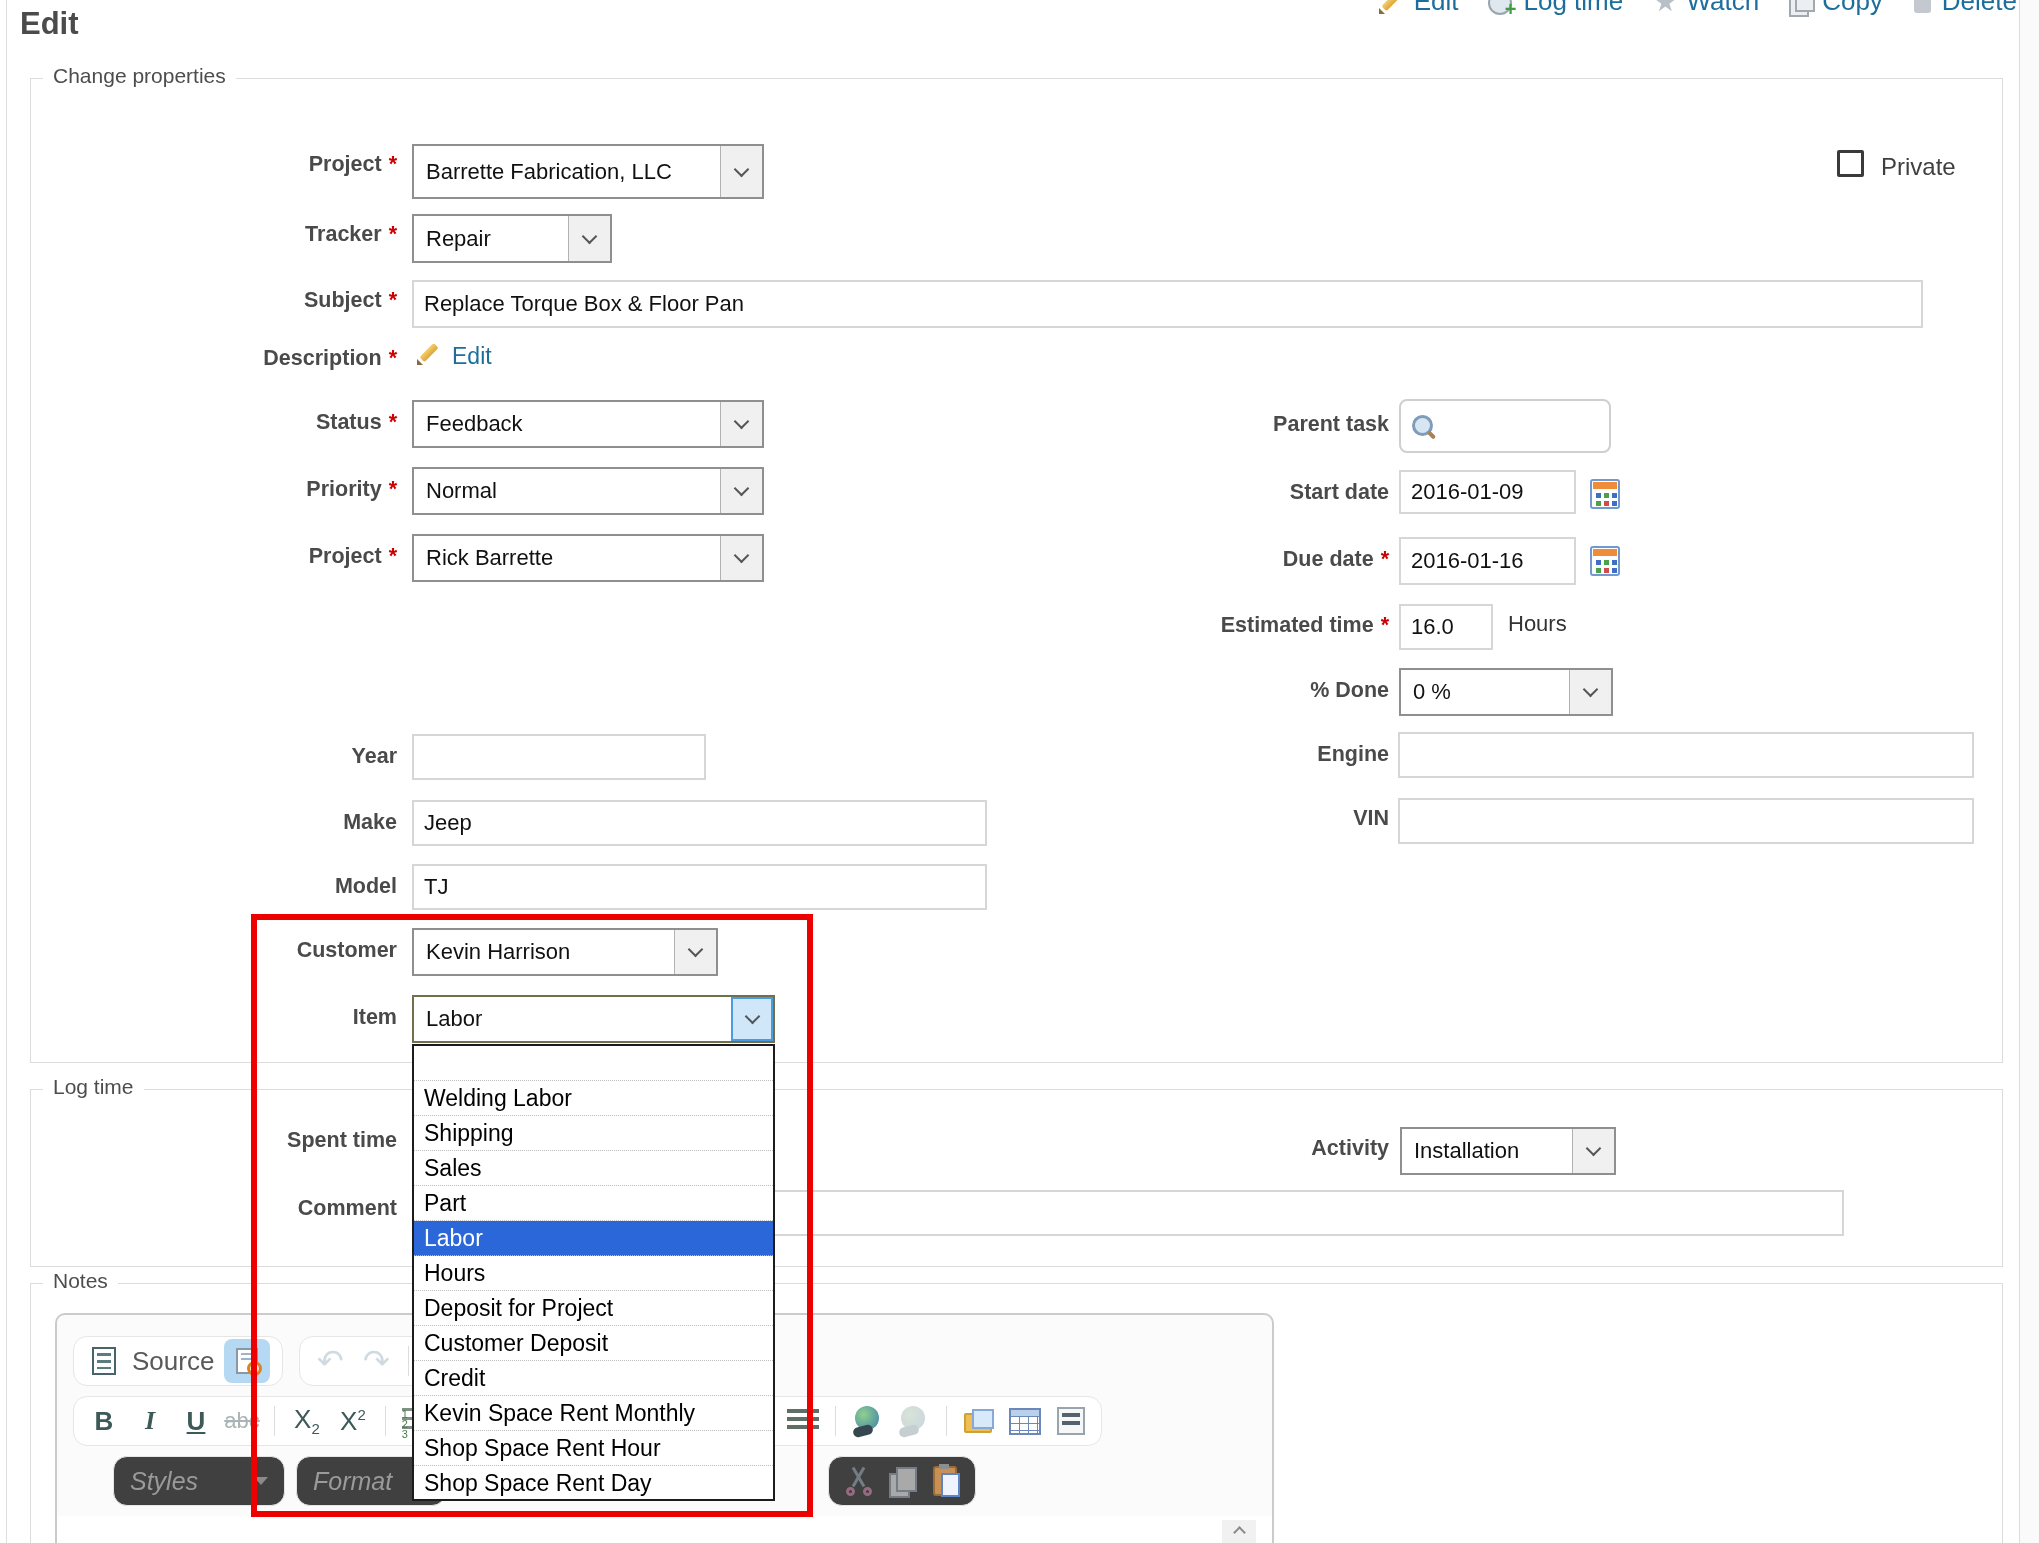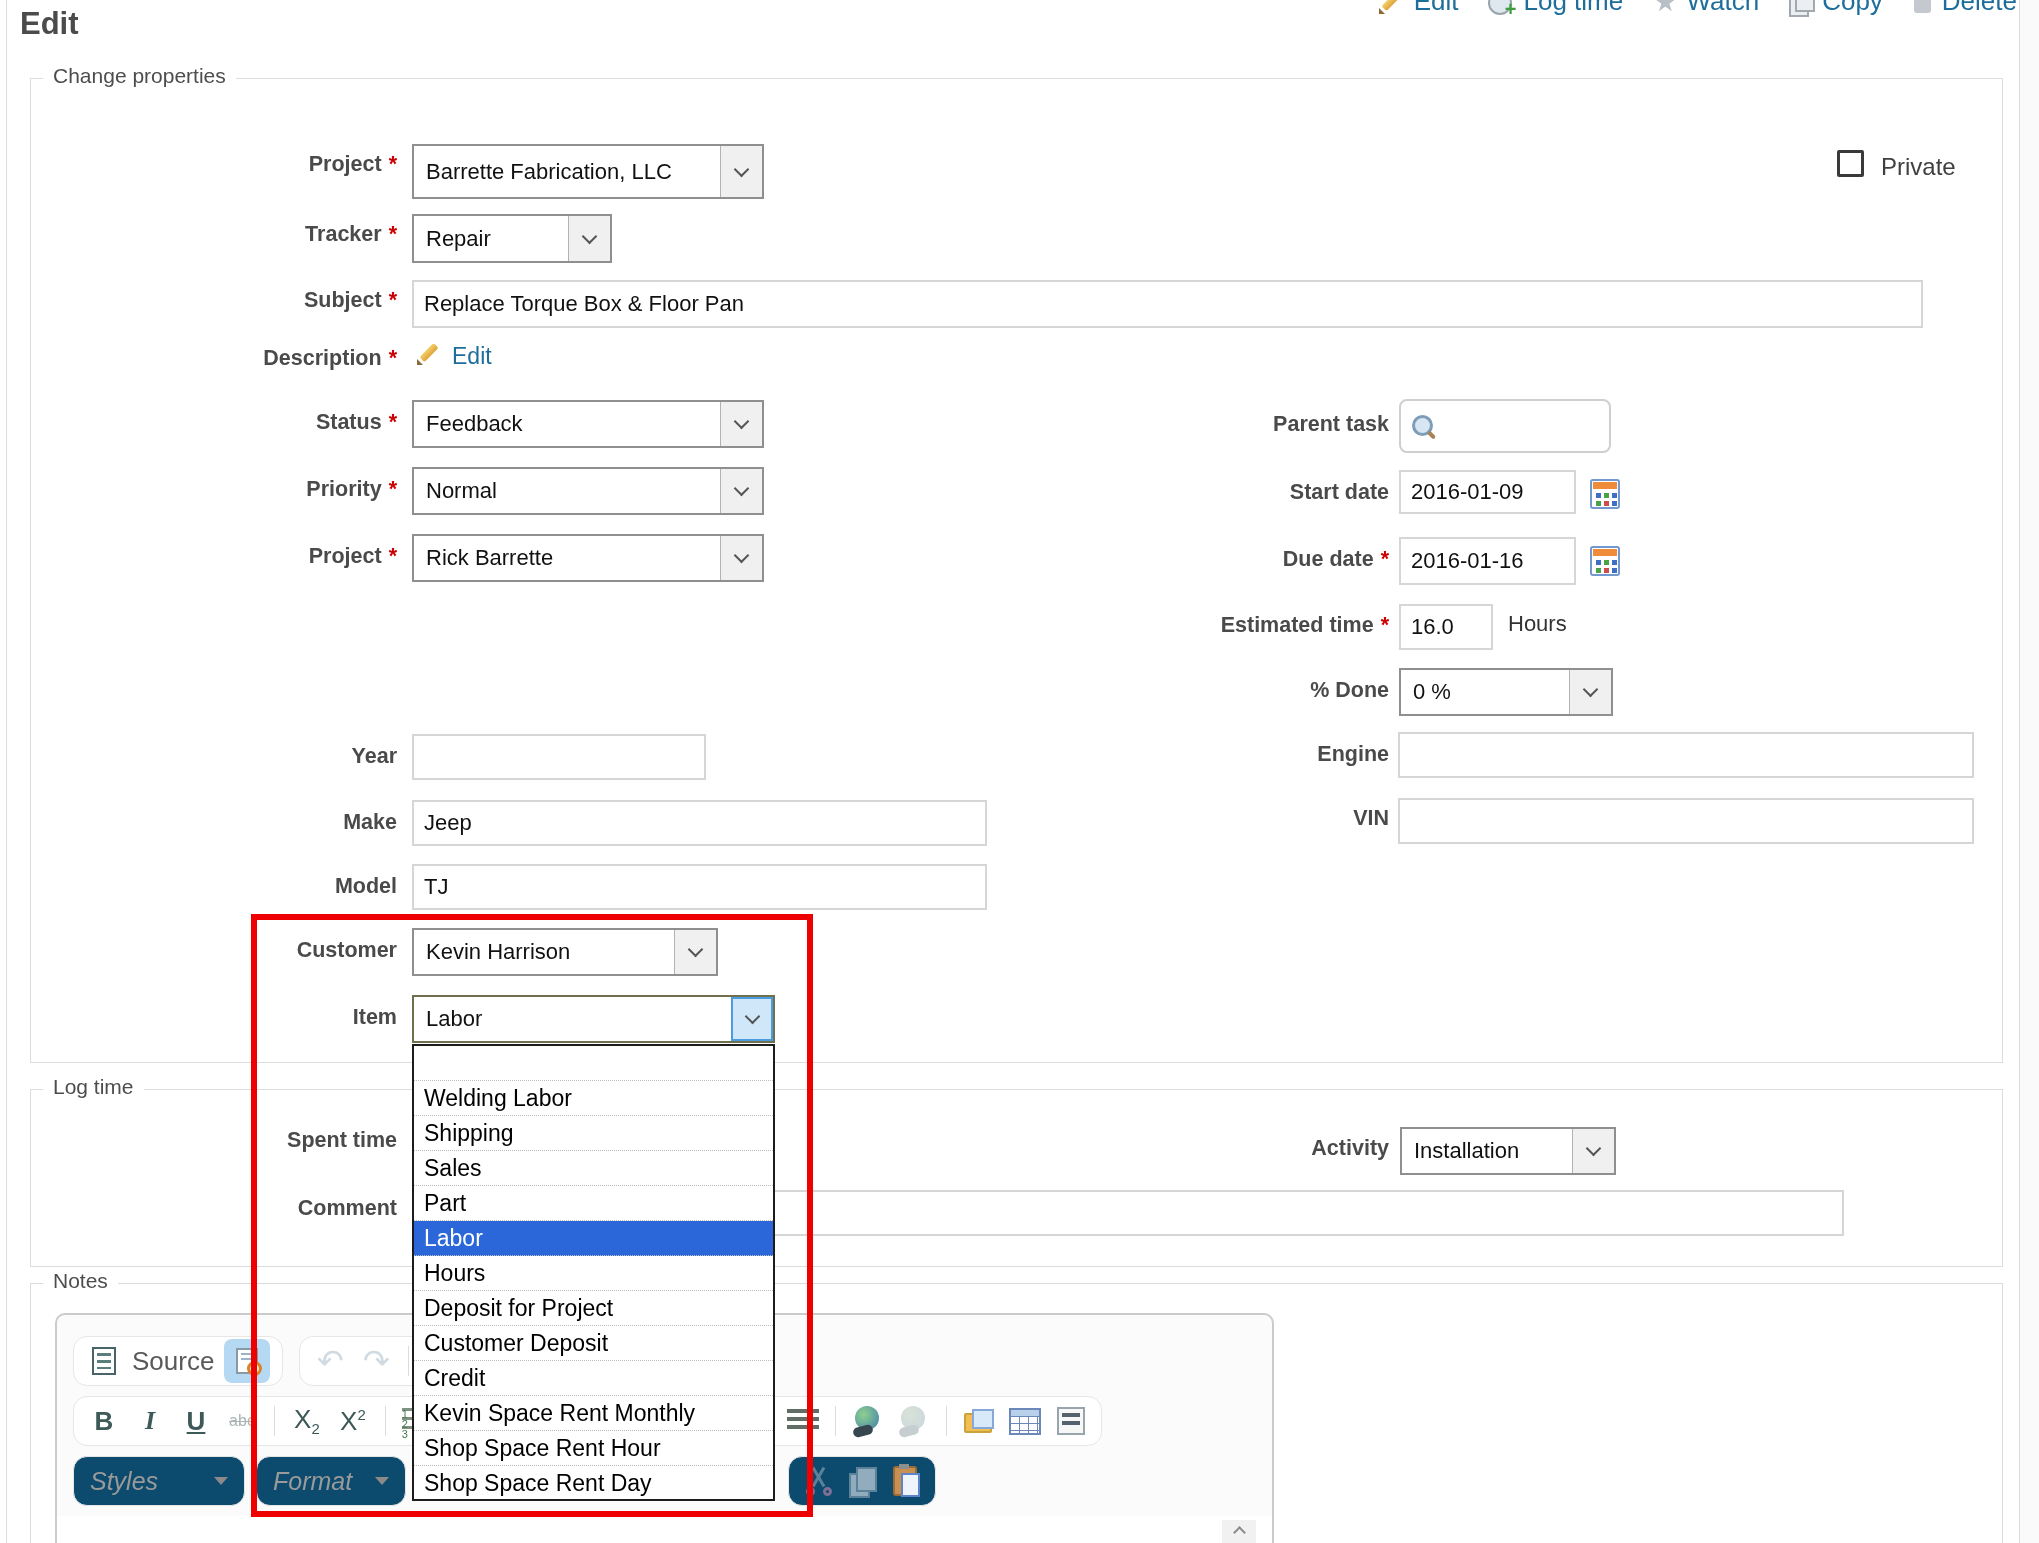--- a/index.html
+++ b/index.html
@@ -89,21 +89,21 @@
             border:2px solid #cbcbcb; border-radius:10px 10px 0 0; }
   .tb-row { position:absolute; display:flex; align-items:center; gap:16px; }
   .pill { display:flex; align-items:center; background:#fff; border:1px solid #e6e6e6; border-radius:14px;
           height:50px; padding:0 12px; gap:10px; }
   .tsep { width:1px; height:30px; background:#dcdcdc; margin:0 4px; }
   .tbtn { display:flex; align-items:center; justify-content:center; min-width:36px; height:40px; cursor:pointer; }
   .tb-letter { font-size:26px; color:#3d5a59; }
   .tb-b { font-weight:bold; }
   .tb-i { font-style:italic; font-family:"Liberation Serif",serif; font-weight:bold; }
   .tb-u { text-decoration:underline; font-weight:bold; }
-  .tb-strike { text-decoration:line-through; color:#aab4b4; font-size:16px; }
+  .tb-strike { text-decoration:line-through; color:#aab4b4; font-size:22px; }
   .tb-sub sub, .tb-sup sup { font-size:15px; }
   .disabled { opacity:.55; }
 
   .ic-source { width:24px; height:28px; background:#fff; border:2px solid #47646a; }
   .ic-source::after { content:""; position:absolute; left:3px; right:3px; top:4px; bottom:4px;
                       background:repeating-linear-gradient(#5b7d7d 0 3px, transparent 3px 7px); }
   .src-label { font-size:26px; color:#595959; }
   .tpl-btn { width:46px; height:44px; background:#b5d9f3; border-radius:8px; display:flex; align-items:center; justify-content:center; cursor:pointer; }
   .ic-template { width:22px; height:26px; background:#fff; border:2px solid #8899a5; }
   .ic-template::before { content:""; position:absolute; left:3px; right:3px; top:3px; height:10px;
@@ -156,21 +156,21 @@
 
   .ic-copy2 { width:26px; height:28px; }
   .ic-copy2::before, .ic-copy2::after { content:""; position:absolute; width:17px; height:21px; background:#fff; border:2px solid #9fb0bf; }
   .ic-copy2::before { left:0; top:6px; } .ic-copy2::after { left:7px; top:0; }
 
   .ic-paste { width:24px; height:30px; background:#c89053; border:2px solid #9b6c33; border-radius:3px; }
   .ic-paste::before { content:""; position:absolute; left:4px; top:-4px; width:10px; height:5px; background:#8e8e8e; }
   .ic-paste::after { content:""; position:absolute; right:-5px; bottom:-3px; width:15px; height:20px; background:#eef3fd; border:2px solid #5d83c8; }
 
   .style-pill { position:absolute; display:flex; align-items:center; justify-content:space-between;
-                background:#0c4a6e; border:1px solid #e6e6e6; border-radius:14px; height:50px; padding:0 16px; cursor:pointer; }
+                background:#404040; border:1px solid #e6e6e6; border-radius:14px; height:50px; padding:0 16px; cursor:pointer;margin-left:40px; }
   .style-pill .ptxt { font-style:italic; color:#9a9a9a; font-size:25px; }
   .caret { width:0; height:0; border-left:7px solid transparent; border-right:7px solid transparent; border-top:8px solid #8a8a8a; }
 
   .edit-content { position:absolute; left:57px; top:1516px; width:1215px; height:27px; background:#fff; }
   .vscroll { position:absolute; left:1222px; top:1520px; width:34px; height:23px; background:#f1f1f1;
              display:flex; justify-content:center; align-items:flex-start; }
   .vscroll .chev-up { width:9px; height:9px; border-left:2px solid #8a8a8a; border-top:2px solid #8a8a8a; transform:rotate(45deg); margin-top:8px; }
 </style>
 </head>
 <body>

